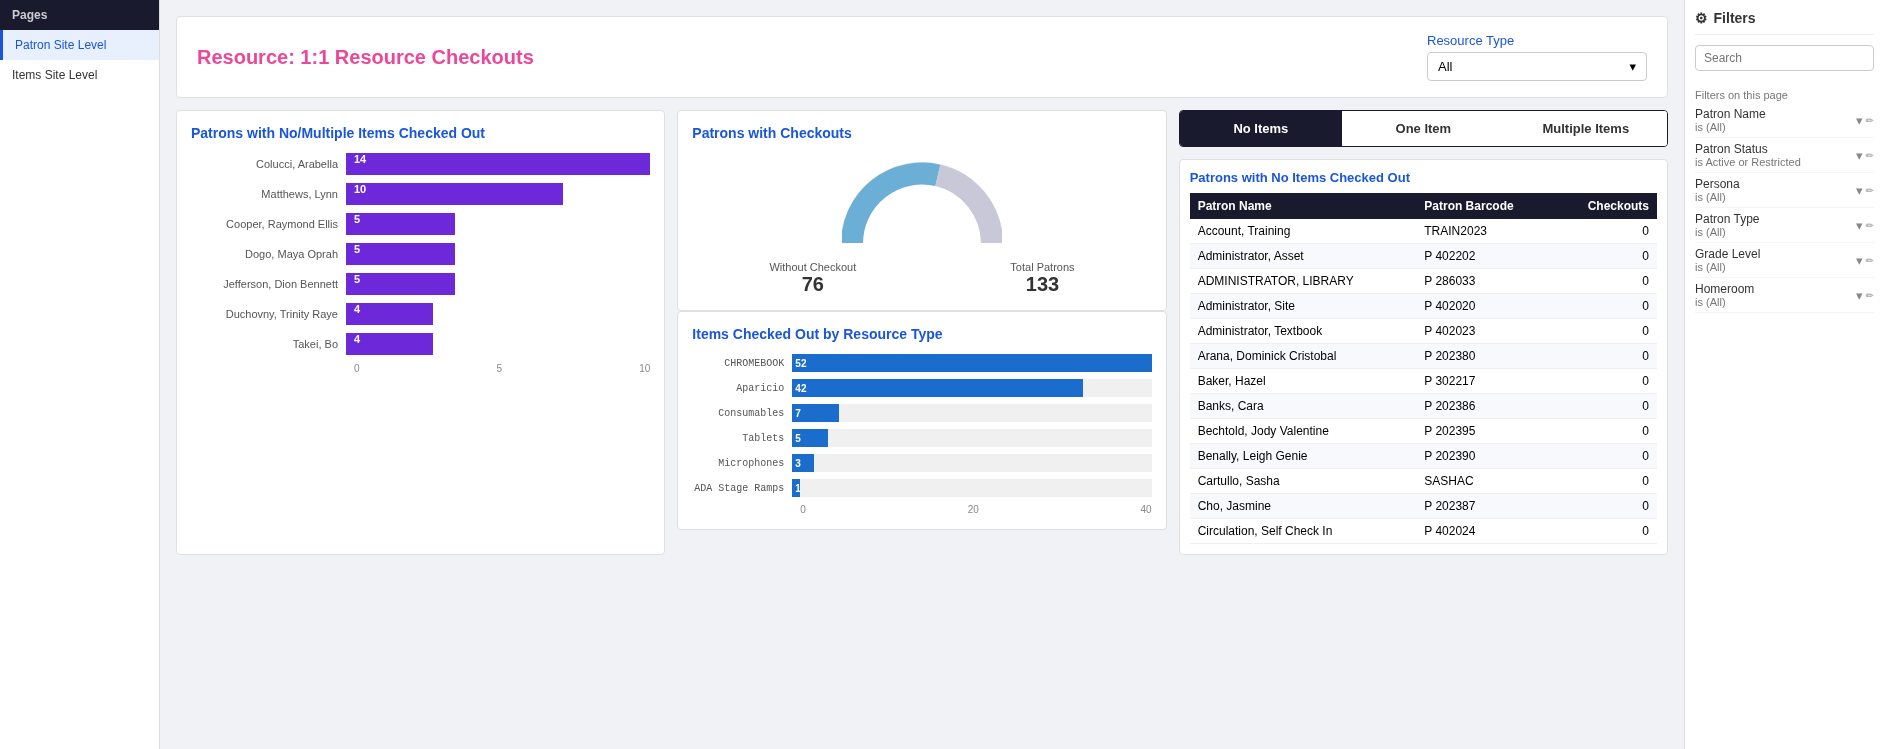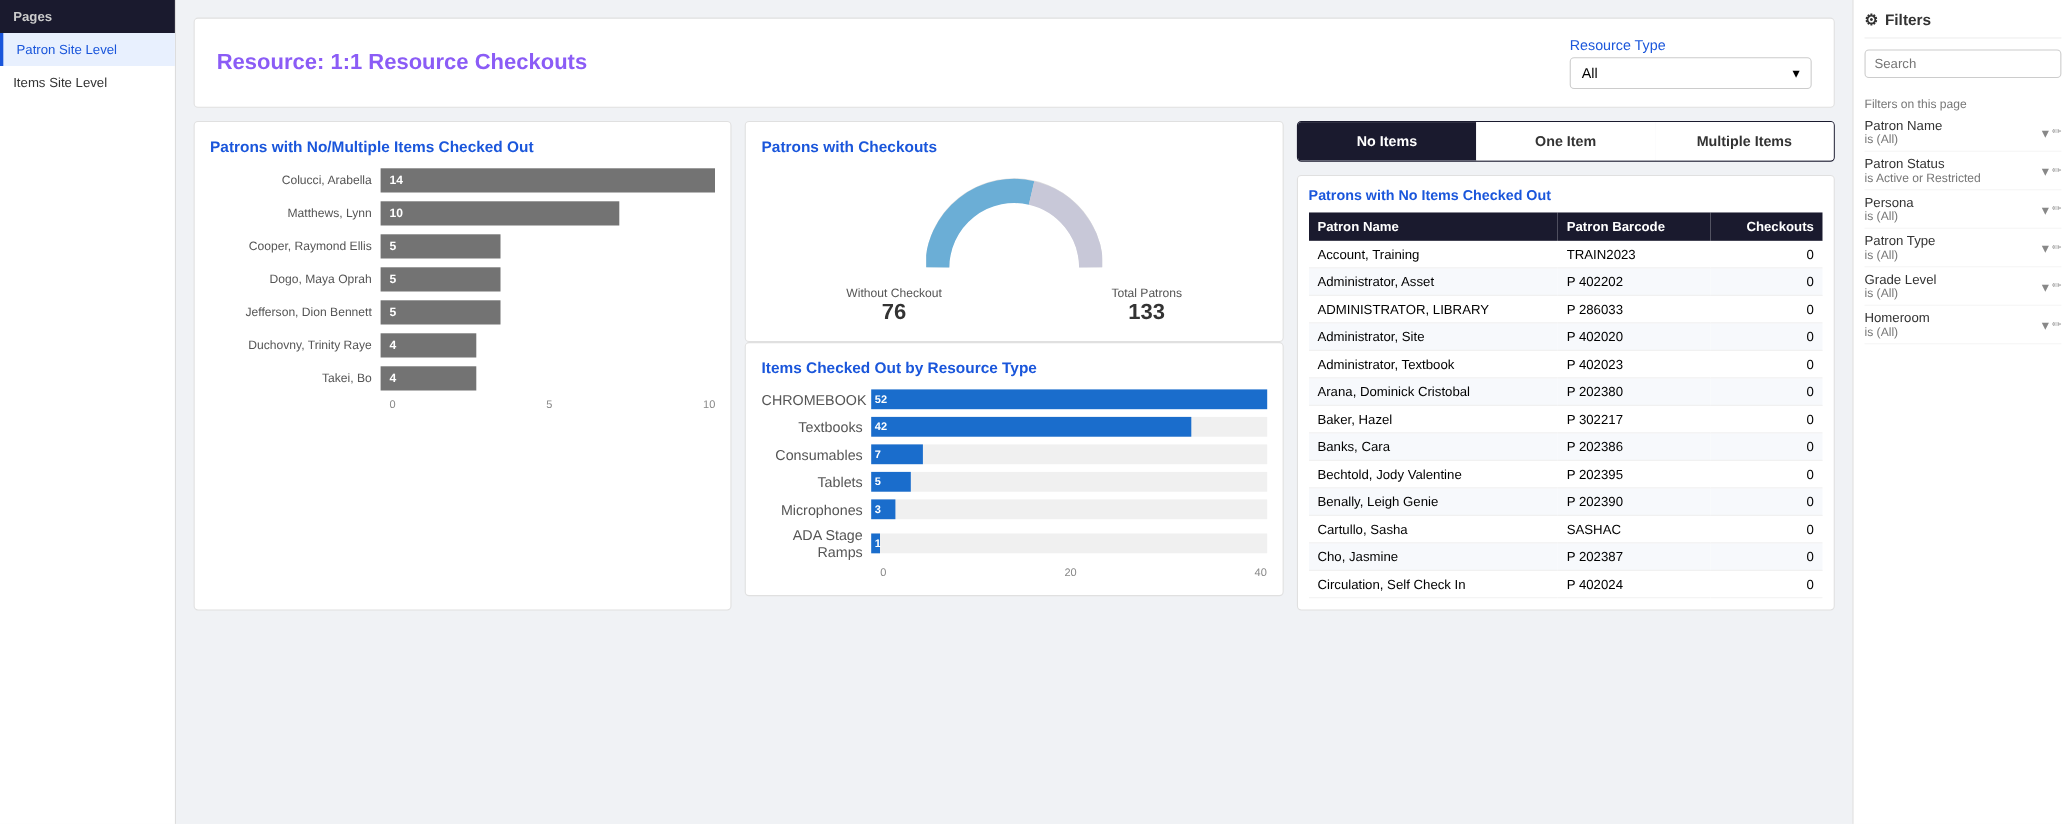--- a/index.html
+++ b/index.html
@@ -9,38 +9,38 @@
     #sidebar { width: 160px; background: #fff; border-right: 1px solid #ddd; flex-shrink: 0; }
     #sidebar-header { background: #1a1a2e; color: #ccc; font-size: 12px; padding: 8px 12px; font-weight: 600; }
     .sidebar-item { padding: 8px 12px; font-size: 12px; cursor: pointer; color: #333; }
     .sidebar-item.active { background: #e8f0fe; color: #1a56db; border-left: 3px solid #1a56db; }
 
     
     #main { flex: 1; overflow: auto; padding: 16px; }
 
     
     #page-header { background: #fff; border-radius: 4px; padding: 16px 20px; margin-bottom: 12px; display: flex; align-items: center; justify-content: space-between; border: 1px solid #e0e0e0; }
-    #page-title { font-size: 20px; font-weight: 700; color: #8b5cf6; }
+    #page-title { font-size: 20px; font-weight: 700; color: #ec4899; }
     #resource-type-section { display: flex; flex-direction: column; align-items: flex-start; min-width: 220px; }
     #resource-type-label { color: #1a56db; font-size: 13px; margin-bottom: 4px; font-weight: 500; }
     #resource-type-dropdown { border: 1px solid #ccc; border-radius: 4px; padding: 6px 10px; width: 220px; display: flex; justify-content: space-between; align-items: center; background: #fff; cursor: pointer; font-size: 13px; }
 
     
     #content-grid { display: grid; grid-template-columns: 1fr 1fr 1fr; gap: 12px; }
 
     
     .card { background: #fff; border-radius: 4px; border: 1px solid #e0e0e0; padding: 14px; }
     .card-title { color: #1a56db; font-size: 14px; font-weight: 600; margin-bottom: 12px; }
 
     
     .bar-chart { position: relative; }
     .bar-row { display: flex; align-items: center; margin-bottom: 8px; }
     .bar-label { width: 155px; text-align: right; font-size: 11px; color: #555; padding-right: 8px; flex-shrink: 0; }
     .bar-container { flex: 1; position: relative; height: 22px; }
-    .bar { height: 22px; background: #737373; display: flex; align-items: center; padding-left: 4px; }
+    .bar { height: 22px; background: #6d28d9; display: flex; align-items: flex-start; padding-left: 4px; }
     .bar-value { color: #fff; font-size: 11px; font-weight: 600; margin-left: 4px; }
     .chart-x-axis { display: flex; justify-content: space-between; padding-left: 163px; font-size: 10px; color: #888; margin-top: 4px; }
     .donut-stats { display: flex; justify-content: space-around; width: 100%; margin-top: 8px; }
     .donut-stat { text-align: center; }
     .donut-stat-label { font-size: 11px; color: #555; }
     .donut-stat-value { font-size: 20px; font-weight: 700; color: #333; }
 
     
     #right-panel { display: flex; flex-direction: column; gap: 12px; }
 
@@ -55,21 +55,21 @@
     .data-table th { background: #1a1a2e; color: #fff; padding: 6px 8px; text-align: left; font-weight: 600; }
     .data-table th:last-child { text-align: right; }
     .data-table td { padding: 5px 8px; border-bottom: 1px solid #f0f0f0; }
     .data-table td:last-child { text-align: right; }
     .data-table tr:nth-child(even) { background: #f7f9fc; }
     .data-table tr:nth-child(odd) { background: #fff; }
     .table-container { max-height: 380px; overflow-y: auto; }
 
     
     .res-bar-row { display: flex; align-items: center; margin-bottom: 7px; }
-    .res-bar-label { width: 100px; text-align: right; font-size: 13px; color: #555; padding-right: 8px; flex-shrink: 0; }
+    .res-bar-label { width: 100px; text-align: right; font-size: 10px; color: #555; padding-right: 8px; flex-shrink: 0; font-family: Liberation Mono, monospace; }
     .res-bar-wrap { flex: 1; height: 18px; background: #f0f0f0; position: relative; }
     .res-bar-fill { height: 18px; background: #1a6dcc; display: flex; align-items: center; }
     .res-bar-val { font-size: 10px; color: #fff; margin-left: 3px; font-weight: 600; }
     .res-x-axis { display: flex; justify-content: space-between; padding-left: 108px; font-size: 10px; color: #888; margin-top: 4px; }
 
     
     #filters-panel { width: 200px; background: #fff; border-left: 1px solid #ddd; padding: 10px; flex-shrink: 0; overflow-y: auto; }
     #filters-header { display: flex; align-items: center; gap: 6px; font-size: 14px; font-weight: 600; color: #333; margin-bottom: 10px; padding-bottom: 8px; border-bottom: 1px solid #eee; }
     .filter-search { width: 100%; border: 1px solid #ccc; border-radius: 4px; padding: 5px 8px; font-size: 12px; margin-bottom: 10px; }
     .filter-section-label { font-size: 11px; color: #777; margin-bottom: 2px; margin-top: 8px; }
@@ -212,21 +212,21 @@
         <div id="res-bar-container">
             <div class="res-bar-row">
     <div class="res-bar-label">CHROMEBOOK</div>
     <div class="res-bar-wrap">
       <div class="res-bar-fill" style="width:100%;">
         <span class="res-bar-val">52</span>
       </div>
     </div>
   </div>
             <div class="res-bar-row">
-    <div class="res-bar-label">Textbooks</div>
+    <div class="res-bar-label">Aparicio</div>
     <div class="res-bar-wrap">
       <div class="res-bar-fill" style="width:81%;">
         <span class="res-bar-val">42</span>
       </div>
     </div>
   </div>
             <div class="res-bar-row">
     <div class="res-bar-label">Consumables</div>
     <div class="res-bar-wrap">
       <div class="res-bar-fill" style="width:13%;">

